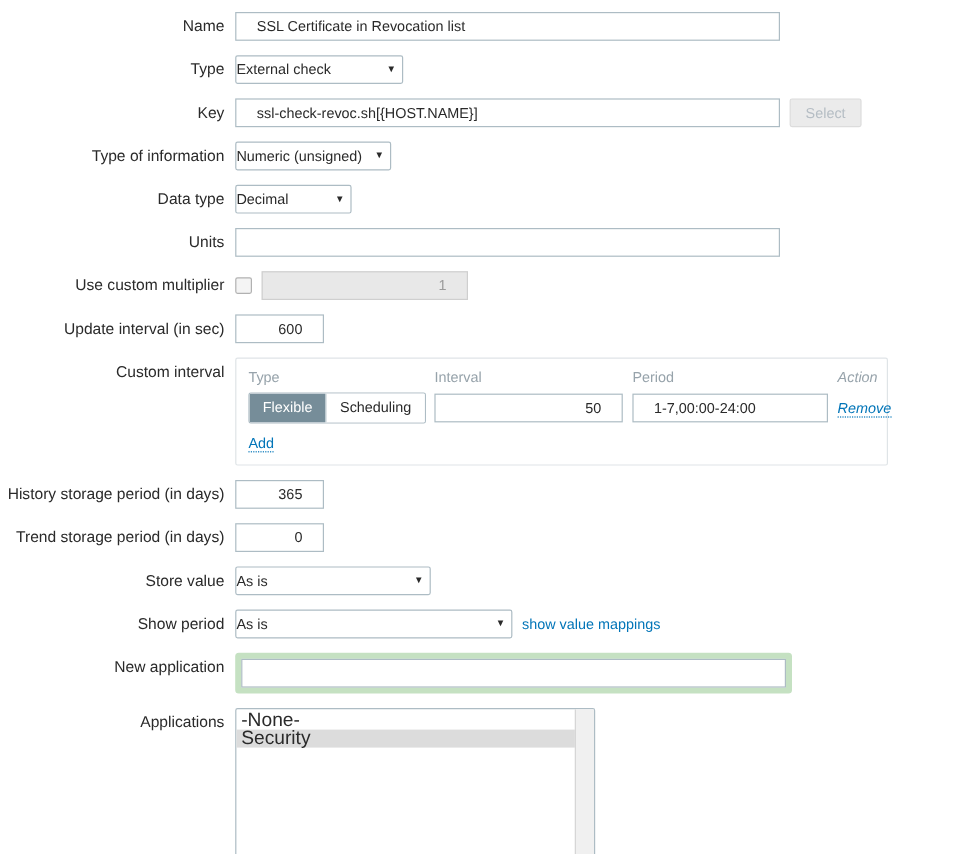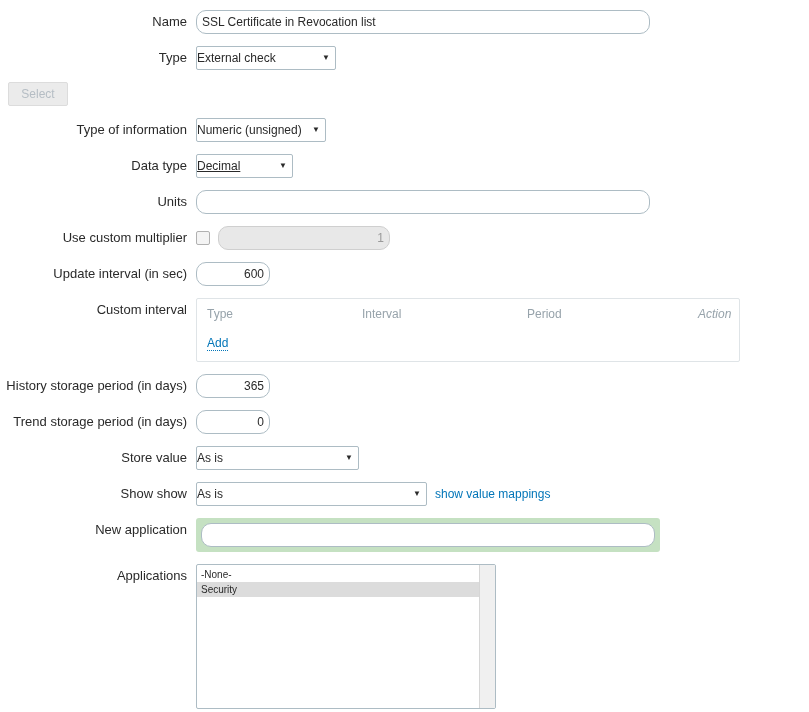--- a/index.html
+++ b/index.html
@@ -44,23 +44,23 @@
 
   
   .inp {
     height: 24px;
     box-sizing: border-box;
     border: 1px solid #adbcc4;
     background: #ffffff;
     font-family: "Liberation Sans", sans-serif;
     font-size: 12px;
     color: #2a2a2a;
-    padding: 0 5px;
+    padding: 0 17px;
     outline: none;
-    border-radius: 10px;
+    border-radius: 0;
   }
   .inp-wide { width: 454px; }
   .inp-num  { width: 74px; text-align: right; }
   .inp-interval { width: 157px; text-align: right; }
   .inp-period   { width: 163px; }
   .inp-newapp   { width: 454px; }
   .inp-disabled {
     background: #e8e8e8;
     border: 1px solid #cfcfcf;
     color: #9a9a9a;
@@ -97,21 +97,21 @@
     position: absolute;
     right: 5px;
     top: 50%;
     transform: translateY(-50%);
     font-size: 8px;
     color: #2a2a2a;
     line-height: 1;
   }
   .sel-type    { width: 140px; }
   .sel-typeinf { width: 130px; text-align: right; }
-  .sel-datatype{ width: 97px; text-decoration: underline; }
+  .sel-datatype{ width: 97px; }
   .sel-store   { width: 163px; }
   .sel-show    { width: 231px; }
 
   
   .btn-disabled {
     height: 24px;
     min-width: 60px;
     box-sizing: border-box;
     border: 1px solid #dcdcdc;
     background: #ebebeb;
@@ -213,21 +213,21 @@
     border: 1px solid #adbcc4;
     background: #ffffff;
     position: relative;
     overflow: hidden;
     border-radius: 2px;
   }
   .listbox-inner {
     padding: 2px 0 0 0;
   }
   .opt {
-    font-size: 10px;
+    font-size: 16px;
     line-height: 15px;
     padding: 0 4px;
     color: #2a2a2a;
     white-space: nowrap;
   }
   .opt.selected {
     background: #dcdcdc;
   }
   .lb-scroll {
     position: absolute;
@@ -255,21 +255,23 @@
     <div class="label">Type</div>
     <div class="field">
       <div class="sel sel-type">
         <span>External check</span>
         <span class="caret">▼</span>
       </div>
     </div>
   </div>
 
   <div class="row">
-    <div class="field">
+    <div class="label">Key</div>
+    <div class="field">
+      <input class="inp inp-wide" type="text" value="ssl-check-revoc.sh[{HOST.NAME}]" style="">
       <div class="btn-disabled">Select</div>
     </div>
   </div>
 
   <div class="row">
     <div class="label">Type of information</div>
     <div class="field">
       <div class="sel sel-typeinf">
         <span>Numeric (unsigned)</span>
         <span class="caret">▼</span>
@@ -312,20 +314,37 @@
   <div class="row">
     <div class="label">Custom interval</div>
     <div class="field">
       <div class="ci-box">
         <div class="ci-head">
           <div class="c-type">Type</div>
           <div class="c-interval">Interval</div>
           <div class="c-period">Period</div>
           <div class="c-action">Action</div>
         </div>
+        <div class="ci-row">
+          <div class="c-type">
+            <span class="toggle">
+              <span class="toggle-opt active">Flexible</span>
+              <span class="toggle-opt">Scheduling</span>
+            </span>
+          </div>
+          <div class="c-interval">
+            <input class="inp inp-interval" type="text" value="50" style="">
+          </div>
+          <div class="c-period">
+            <input class="inp inp-period" type="text" value="1-7,00:00-24:00" style="">
+          </div>
+          <div class="c-action">
+            <span class="link">Remove</span>
+          </div>
+        </div>
         <div class="ci-add">
           <span class="link">Add</span>
         </div>
       </div>
     </div>
   </div>
 
   <div class="row">
     <div class="label">History storage period (in days)</div>
     <div class="field">
@@ -344,21 +363,21 @@
     <div class="label">Store value</div>
     <div class="field">
       <div class="sel sel-store">
         <span>As is</span>
         <span class="caret">▼</span>
       </div>
     </div>
   </div>
 
   <div class="row">
-    <div class="label">Show show</div>
+    <div class="label">Show period</div>
     <div class="field">
       <div class="sel sel-show">
         <span>As is</span>
         <span class="caret">▼</span>
       </div>
       <span class="link-plain">show value mappings</span>
     </div>
   </div>
 
   <div class="row">

